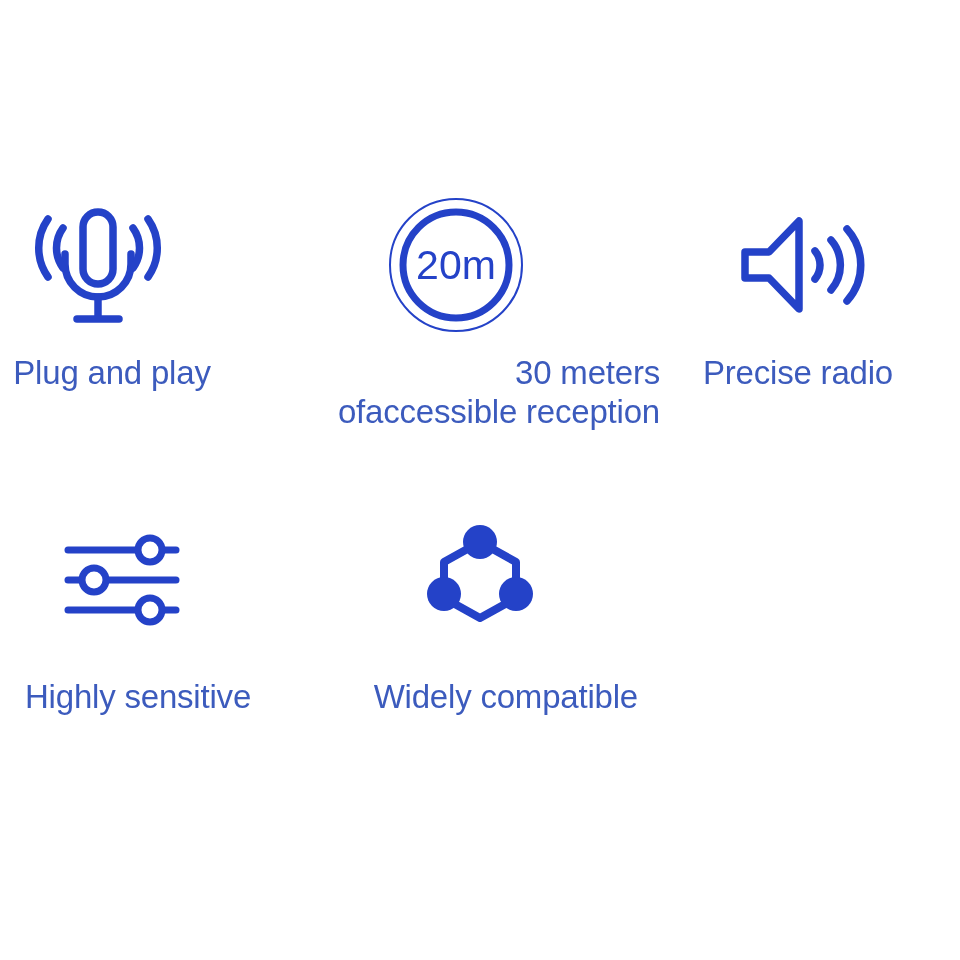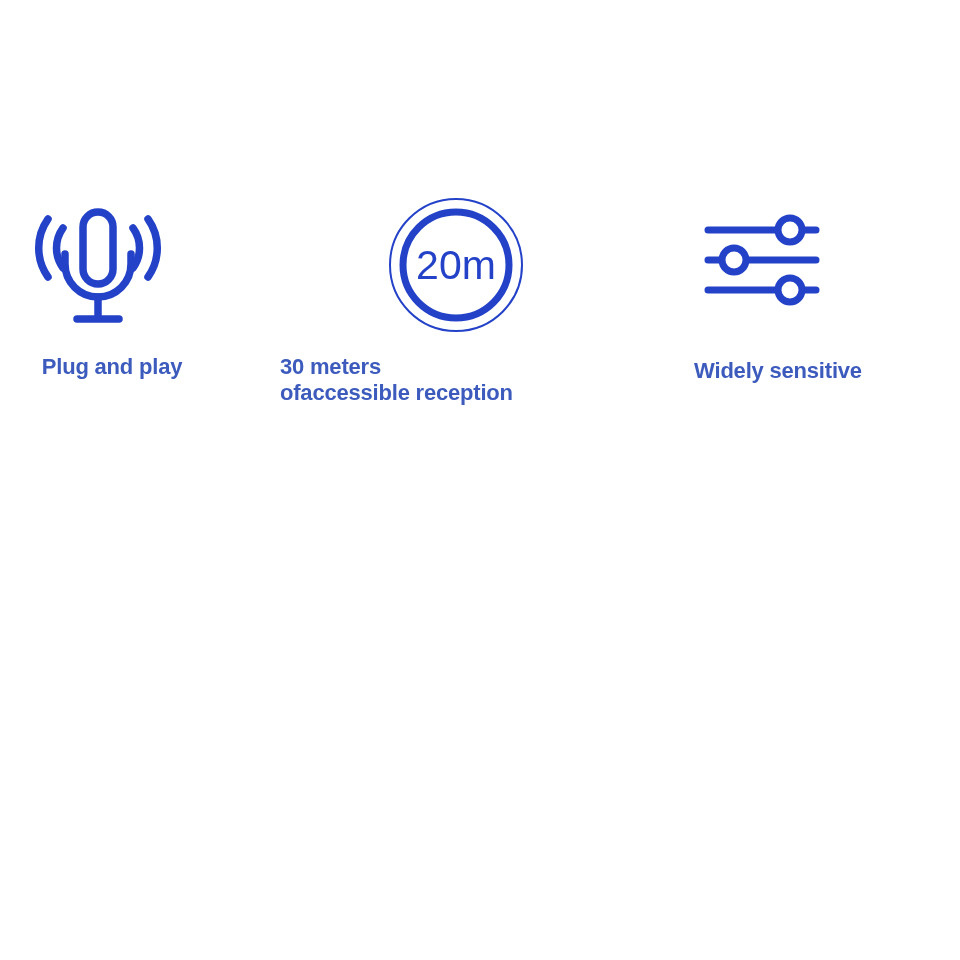--- a/index.html
+++ b/index.html
@@ -42,24 +42,24 @@
 
   .icon-box {
     height: 150px;
     display: flex;
     align-items: center;
     justify-content: center;
   }
 
   .feature-label {
     margin-top: 14px;
-    text-align: left;
+    text-align: right;
     color: #3c5bbd;
-    font-weight: bold;
-    font-size: 22px;
+    font-weight: normal;
+    font-size: 33px;
     line-height: 1.18;
     letter-spacing: -0.2px;
     white-space: pre-line;
   }
 
   
   .cell-0 .icon-box  { transform: translateX(-62px); }
   .cell-0 .feature-label { transform: translateX(-48px); }
 
   .cell-1 .icon-box  { transform: translateX(-24px); }
@@ -111,37 +111,59 @@
         <svg width="140" height="140" viewBox="0 0 140 140">
           <circle cx="70" cy="70" r="66" fill="none" stroke="#2442c8" stroke-width="2"></circle>
           <circle cx="70" cy="70" r="53" fill="none" stroke="#2442c8" stroke-width="7"></circle>
           <text x="70" y="70" text-anchor="middle" dominant-baseline="central" font-family="Liberation Sans, sans-serif" font-size="41" fill="#2442c8">20m</text>
         </svg>
       </div>
       <div class="feature-label">30 meters
 ofaccessible reception</div>
     </div>
 
+    <div class="feature-cell cell-2 row-1">
+      <div class="icon-box">
+        <svg width="120" height="104" viewBox="0 0 120 104" fill="none" stroke="#2442c8" stroke-width="7.5" stroke-linecap="round" stroke-linejoin="round">
+          <path d="M6 39 H30 L60 8 V96 L30 65 H6 Z"></path>
+          <path d="M76 38 a22 22 0 0 1 0 28"></path>
+          <path d="M92 27 a38 38 0 0 1 0 50"></path>
+          <path d="M108 16 a54 54 0 0 1 0 72"></path>
+        </svg>
+      </div>
+      <div class="feature-label">Precise radio</div>
+    </div>
 
 
     <div class="feature-cell cell-4 row-2">
       <div class="icon-box">
         <svg width="116" height="92" viewBox="0 0 116 92" fill="none" stroke="#2442c8" stroke-width="7" stroke-linecap="round">
 
           <path d="M4 16 H74"></path>
           <path d="M98 16 H112"></path>
           <circle cx="86" cy="16" r="12" fill="#ffffff"></circle>
 
           <path d="M4 46 H18"></path>
           <path d="M42 46 H112"></path>
           <circle cx="30" cy="46" r="12" fill="#ffffff"></circle>
 
           <path d="M4 76 H74"></path>
           <path d="M98 76 H112"></path>
           <circle cx="86" cy="76" r="12" fill="#ffffff"></circle>
         </svg>
       </div>
-      <div class="feature-label">Widely sensitive</div>
+      <div class="feature-label">Highly sensitive</div>
     </div>
 
+    <div class="feature-cell cell-5 row-2">
+      <div class="icon-box">
+        <svg width="104" height="104" viewBox="0 0 104 104" fill="none" stroke="#2442c8" stroke-width="8" stroke-linejoin="round">
+          <path d="M52 14 L88 34 V70 L52 90 L16 70 V34 Z"></path>
+          <circle cx="52" cy="14" r="17" fill="#2442c8" stroke="none"></circle>
+          <circle cx="88" cy="66" r="17" fill="#2442c8" stroke="none"></circle>
+          <circle cx="16" cy="66" r="17" fill="#2442c8" stroke="none"></circle>
+        </svg>
+      </div>
+      <div class="feature-label">Widely compatible</div>
+    </div>
 
   </div>
 </div>
 
 </body></html>

